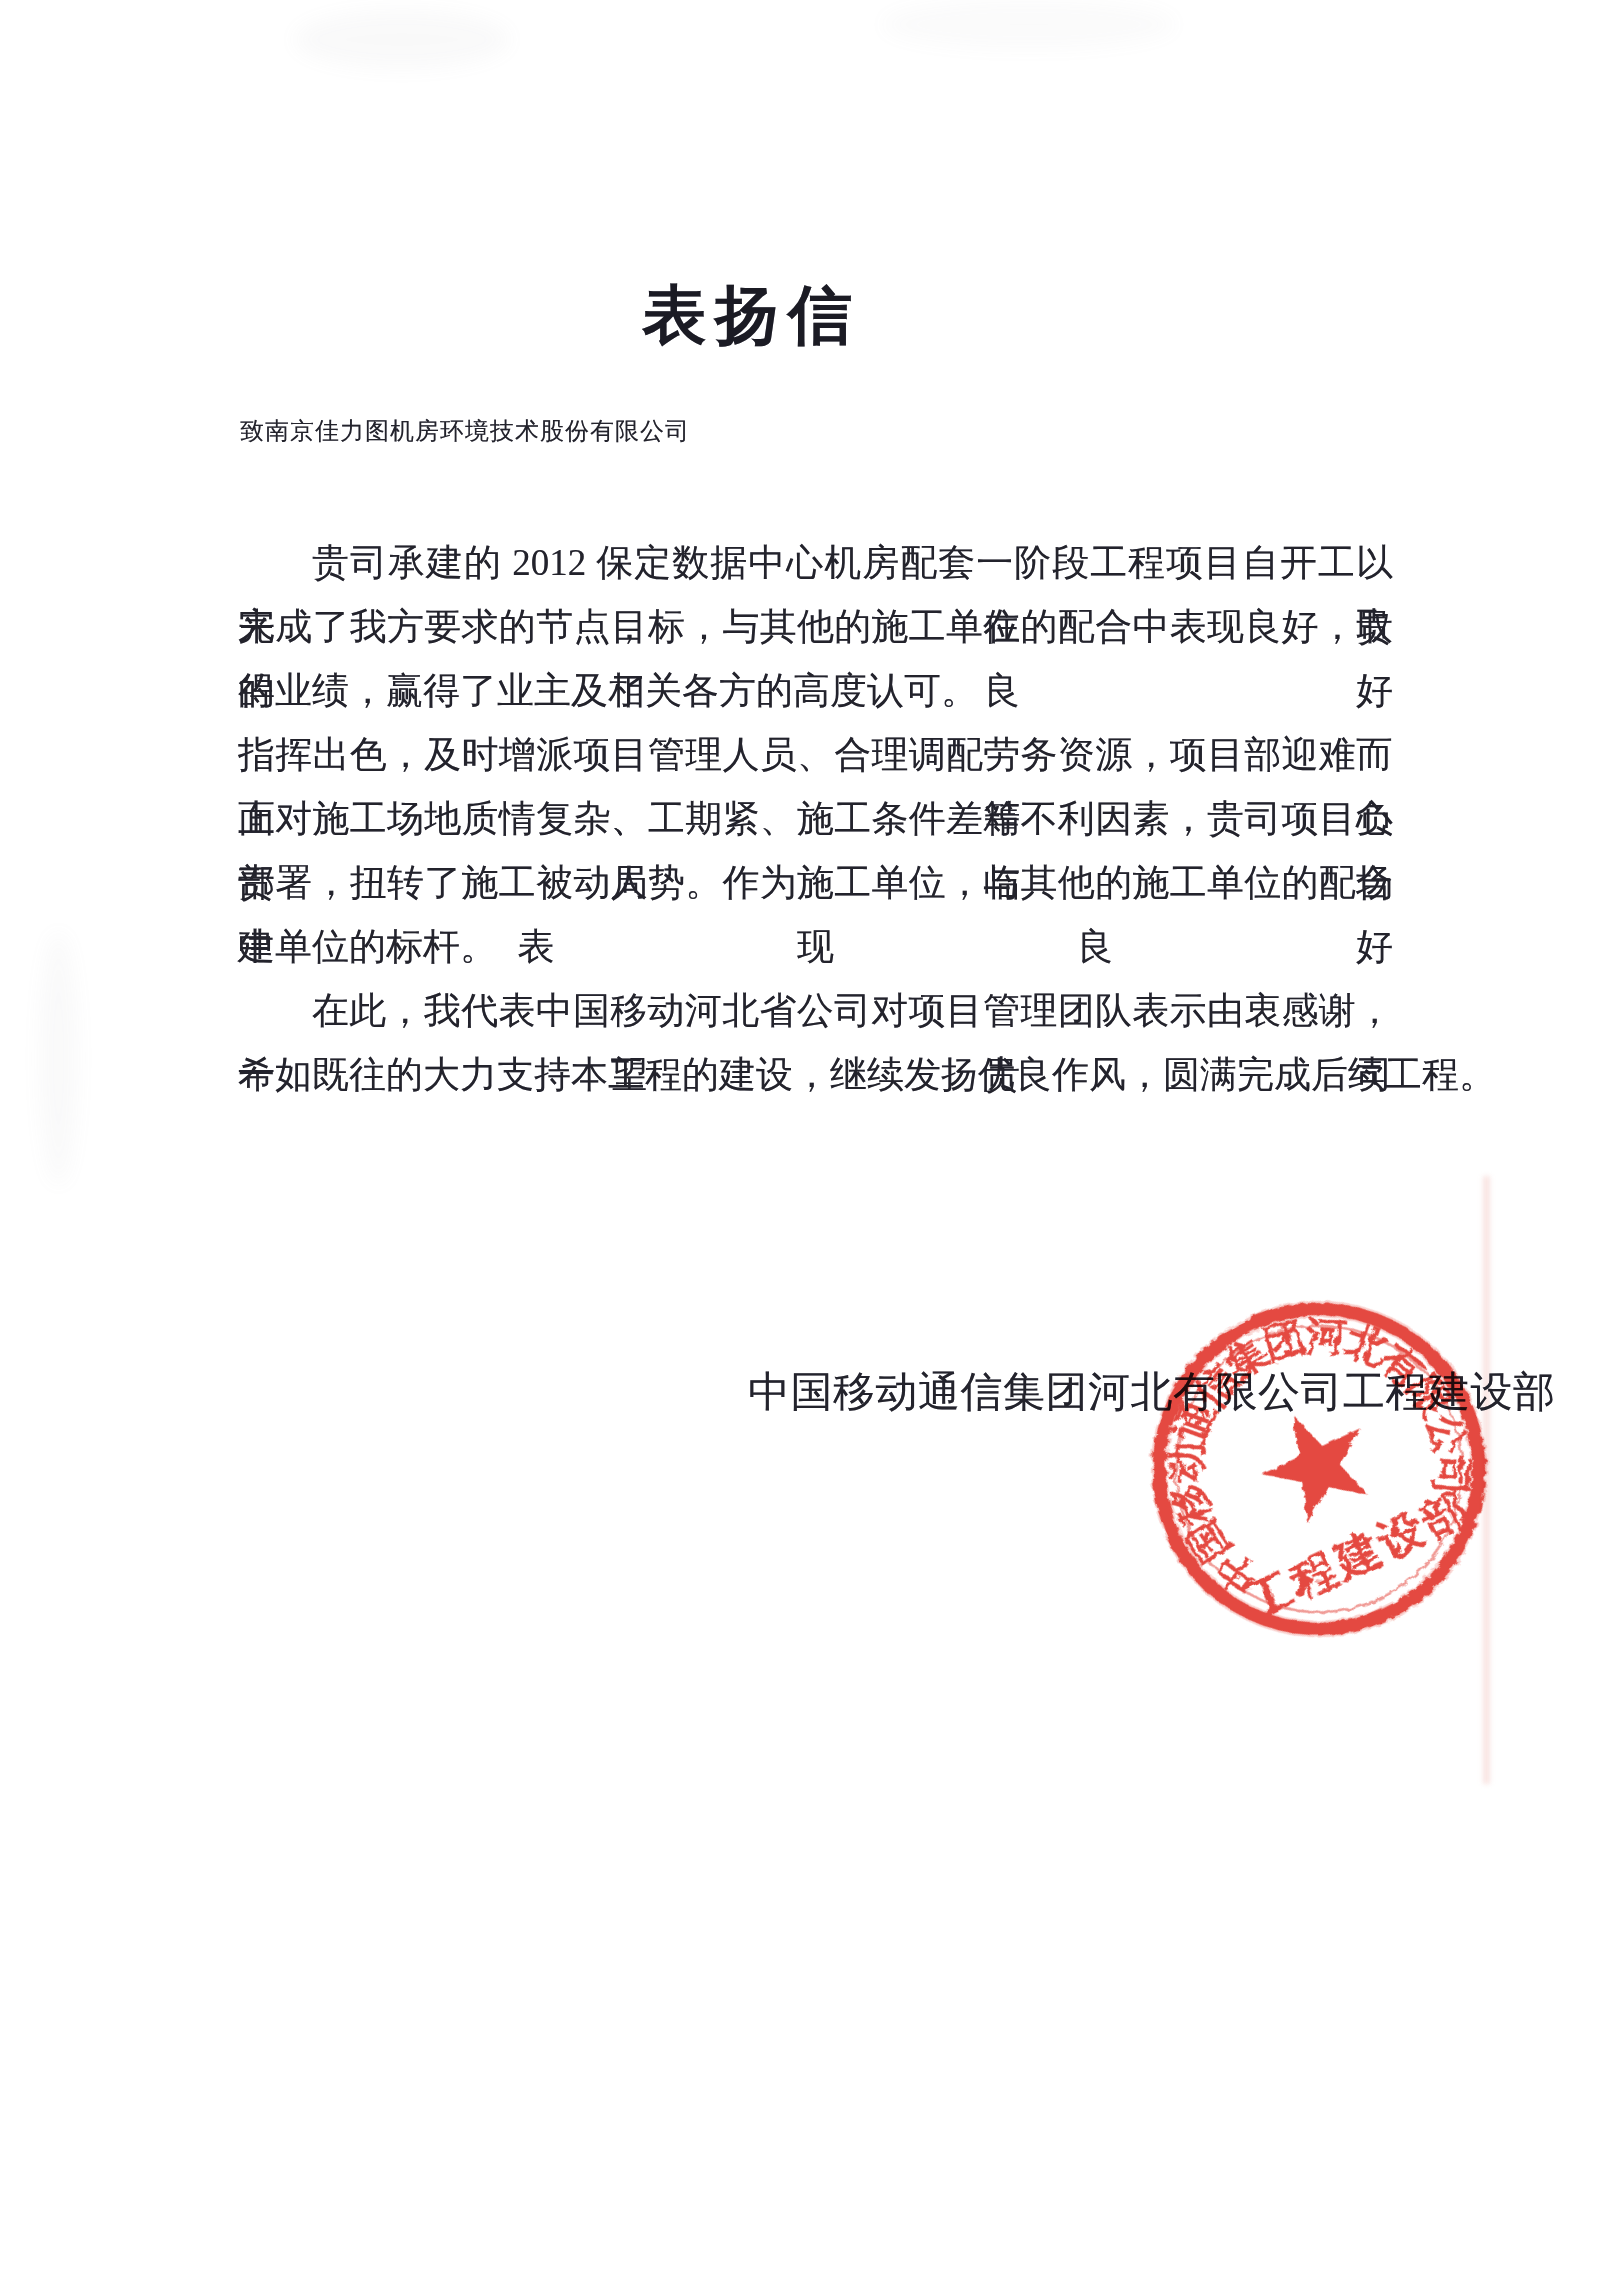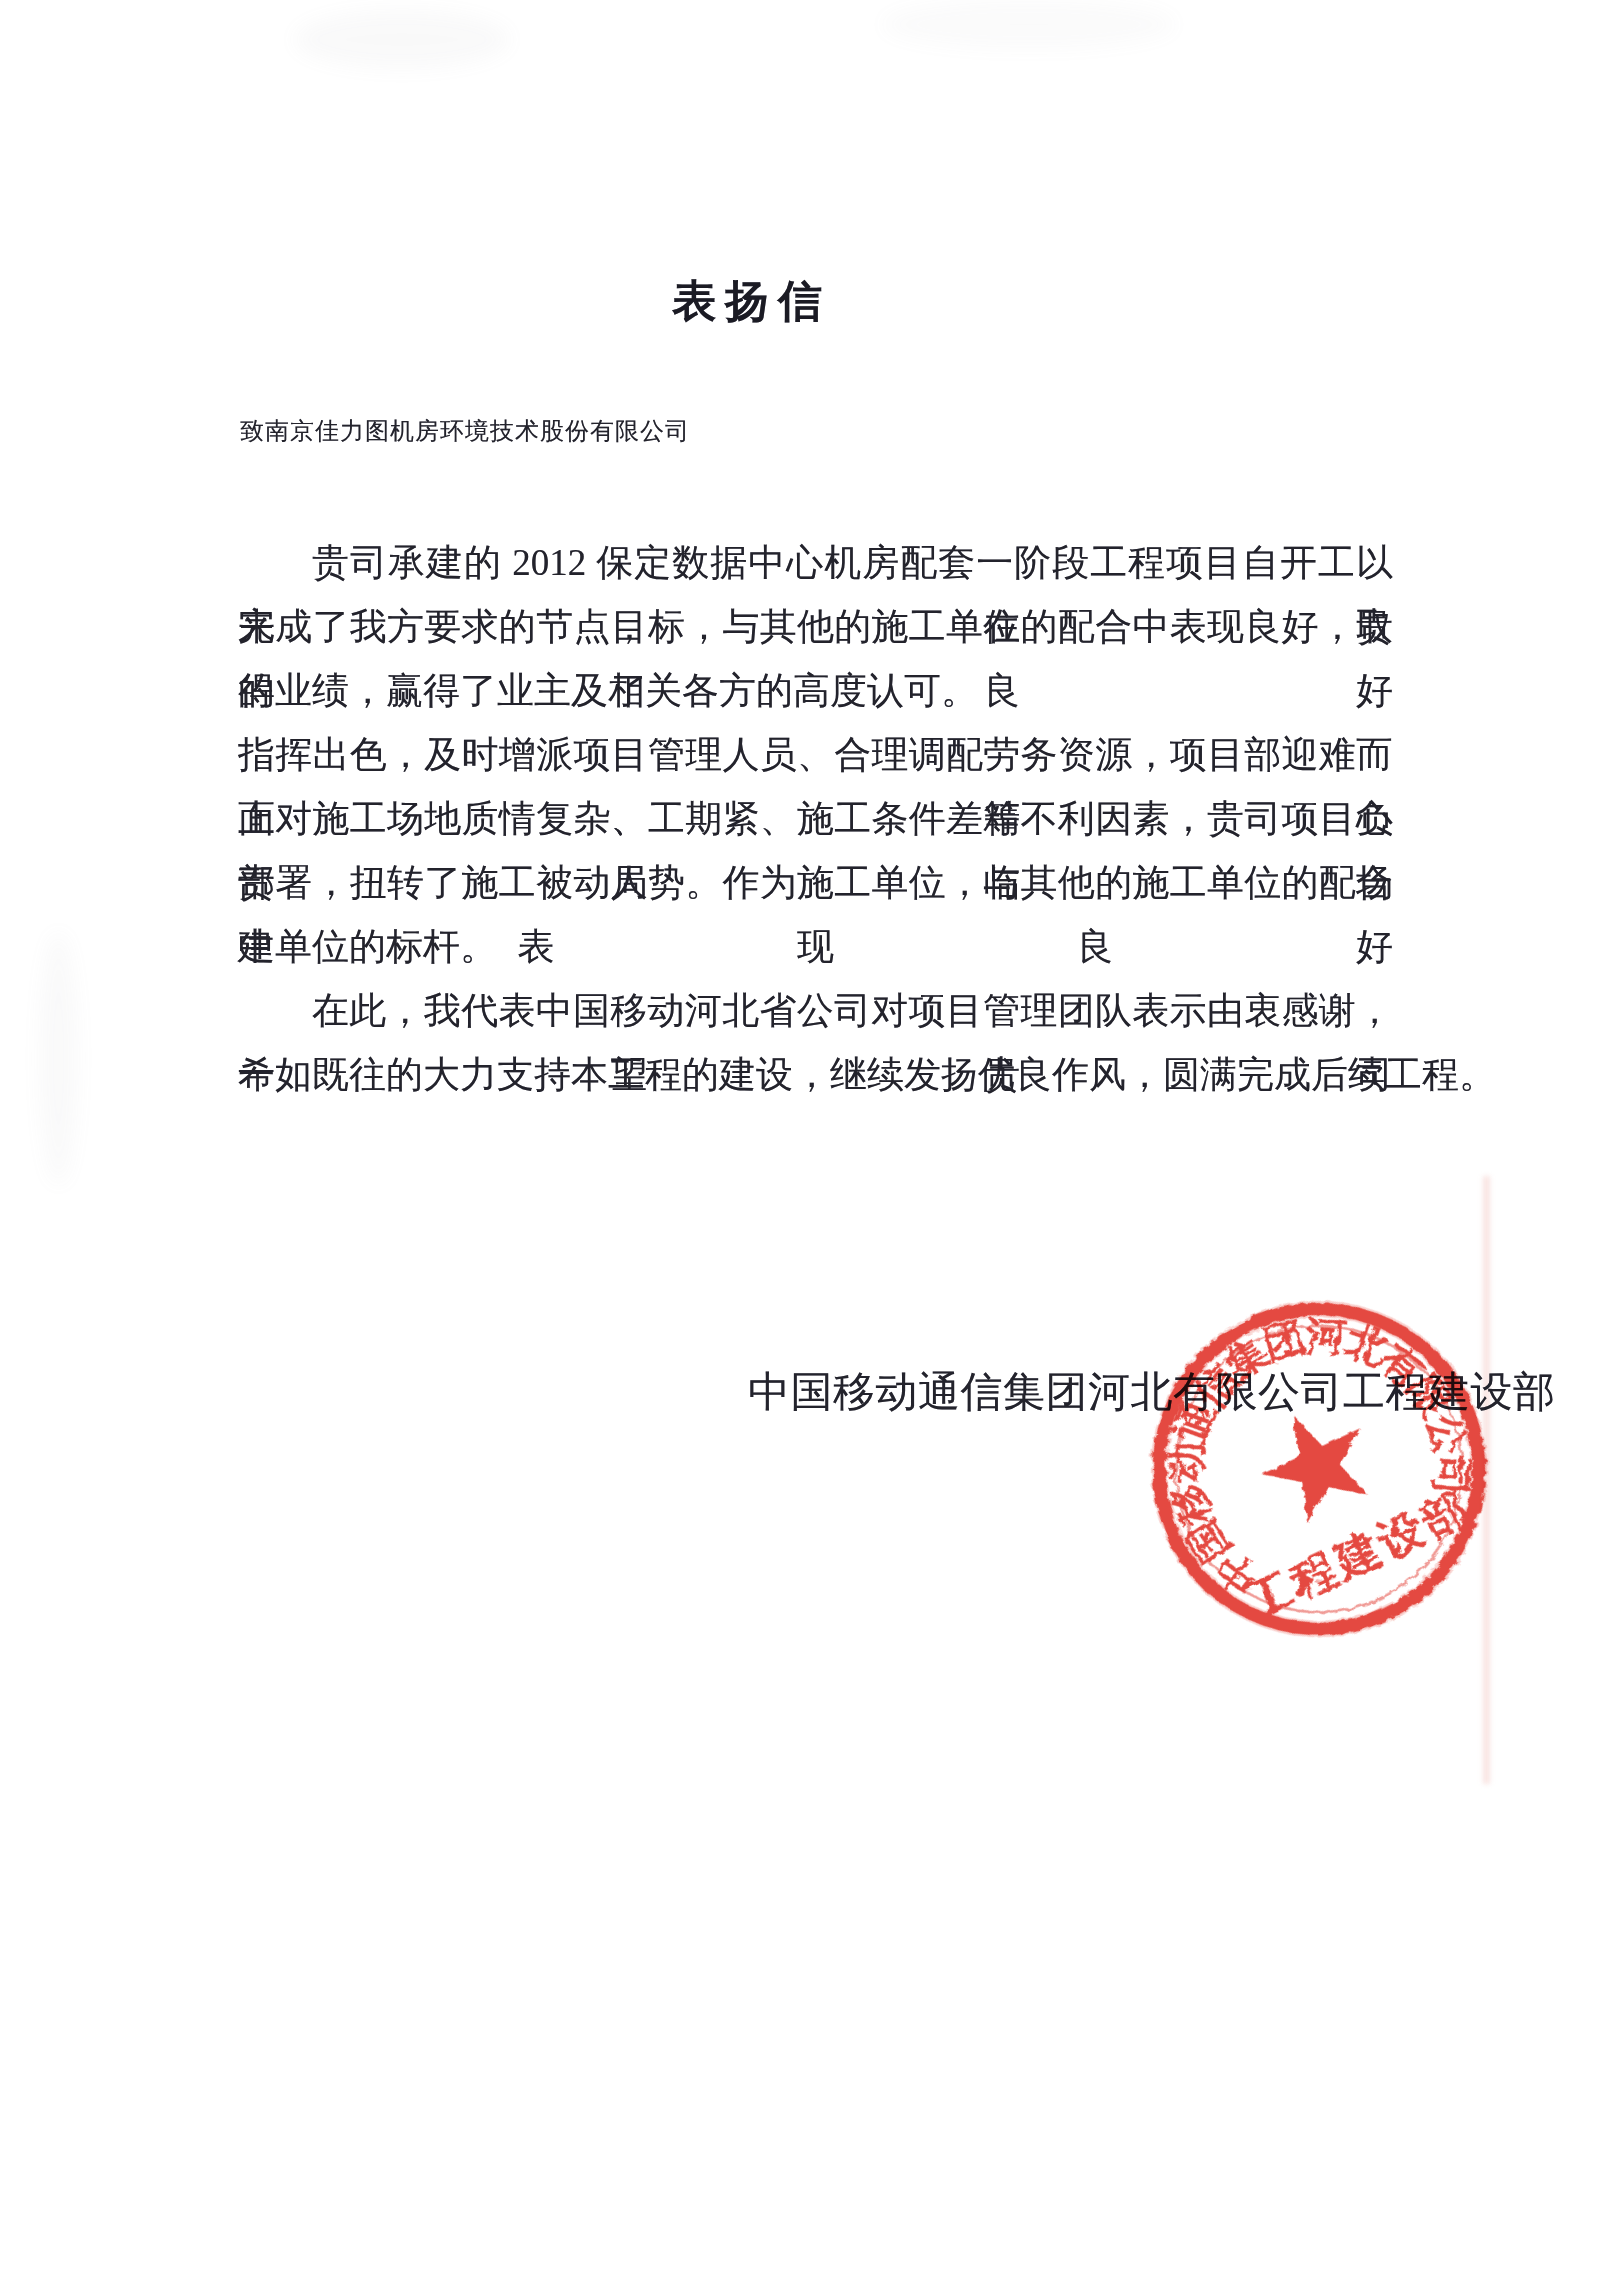--- a/index.html
+++ b/index.html
@@ -12,21 +12,21 @@
     font-family:"Liberation Serif","DejaVu Serif",serif;
     color:#23232c;
   }
   
   .noise{position:absolute;background:#9a9aa0;filter:blur(9.8px);border-radius:50%;pointer-events:none;}
   .streak{position:absolute;pointer-events:none;}
 
   .doc-title{
     position:absolute;top:272px;left:0;width:1503px;
     text-align:center;
-    font-size:44px;font-weight:bold;letter-spacing:8.8px;
+    font-size:64px;font-weight:bold;letter-spacing:8.8px;
     color:#1b1b24;
     text-shadow:0 0 0.6px rgba(30,30,50,.55);
   }
   .addressee{
     position:absolute;top:408px;left:240px;
     font-size:24px;line-height:47px;letter-spacing:1px;
     text-shadow:0 0 0.5px rgba(30,30,50,.45);
   }
   .body-block{
     position:absolute;top:531px;left:238px;width:1155px;

